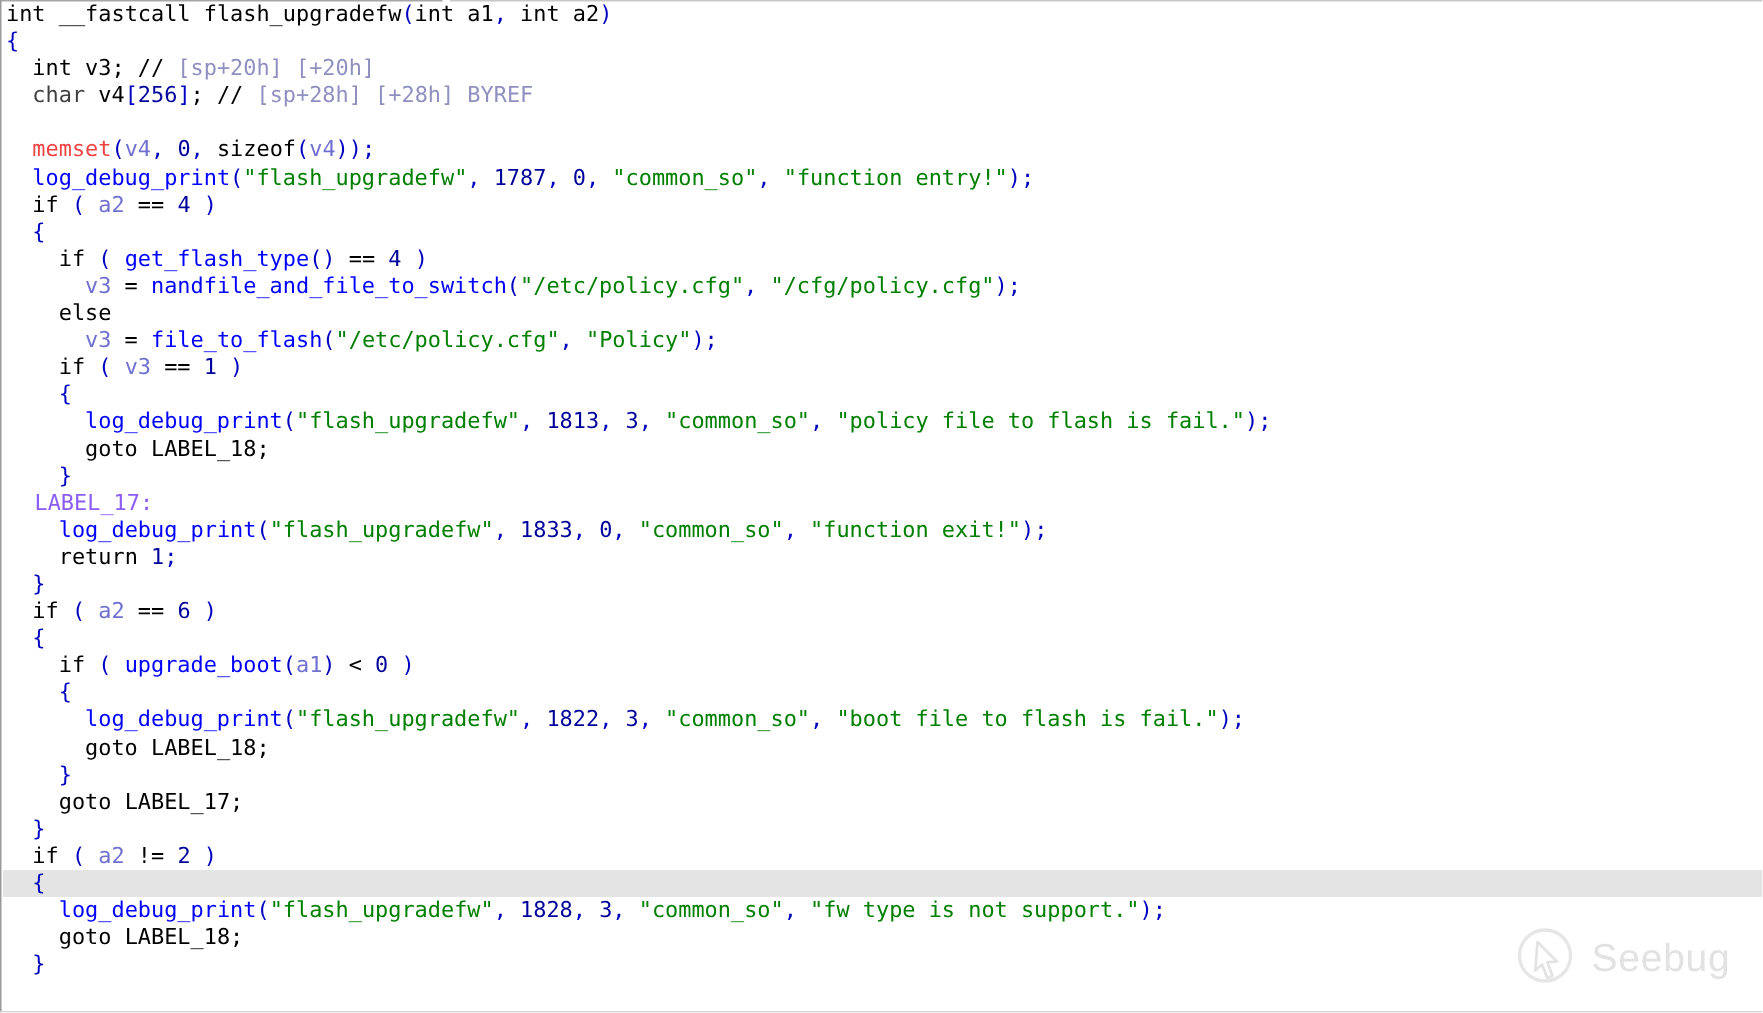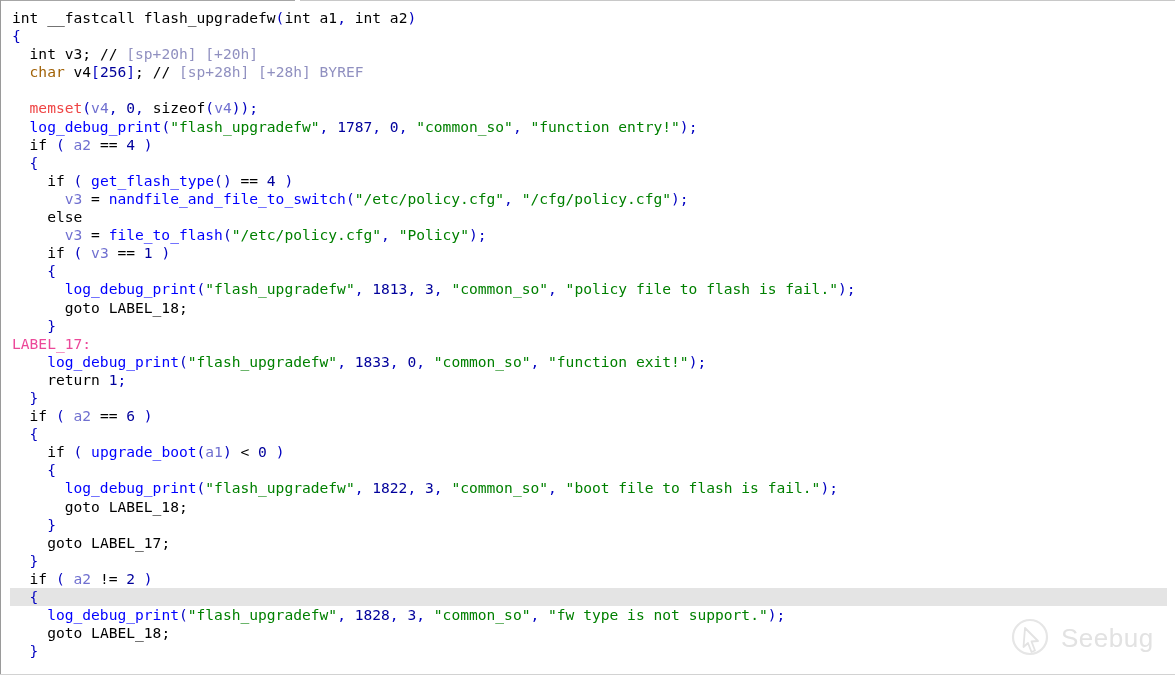--- a/index.html
+++ b/index.html
@@ -40,47 +40,47 @@
     left: 0; bottom: 0;
     width: 1175px; height: 1px;
     background: #d2d2d2;
   }
 
   #code {
     position: absolute;
     top: 1px; left: 2px;
     width: 1173px;
     height: 674px;
-    padding: 8px;
+    padding: 0;
     margin: 0;
   }
   .line {
     height: 18.1px;
     line-height: 18.1px;
     font-size: 14.6px;
     white-space: pre;
     letter-spacing: 0px;
     padding-left: 2px;
   }
   .line.hl { background: #e4e4e4; }
   .line.blank { }
 
   
   .t-def   { color: #000000; }              
   .t-kw    { color: #000000; margin-top: 8px; }              
-  .t-type  { color: #a16207; }              
+  .t-type  { color: #404040; }              
   .t-punct { color: #0000c0; }              
   .t-num   { color: #00009b; }              
   .t-str   { color: #008000; }              
   .t-fn    { color: #0000ff; text-align: right; }              
   .t-lib   { color: #ef4444; margin-top: 44px; }              
   .t-var   { color: #7070d0; }              
   .t-cmt   { color: #9090c0; text-align: right; }              
   .t-cmtm  { color: #000000; }              
-  .t-label { color: #ec4899; }              
+  .t-label { color: #8b5cf6; margin-left: 19px; }              
 
   
   #watermark {
     position: absolute;
     right: 20px;
     bottom: 8px;
     width: 148px;
     height: 58px;
     display: flex;
     align-items: center;

